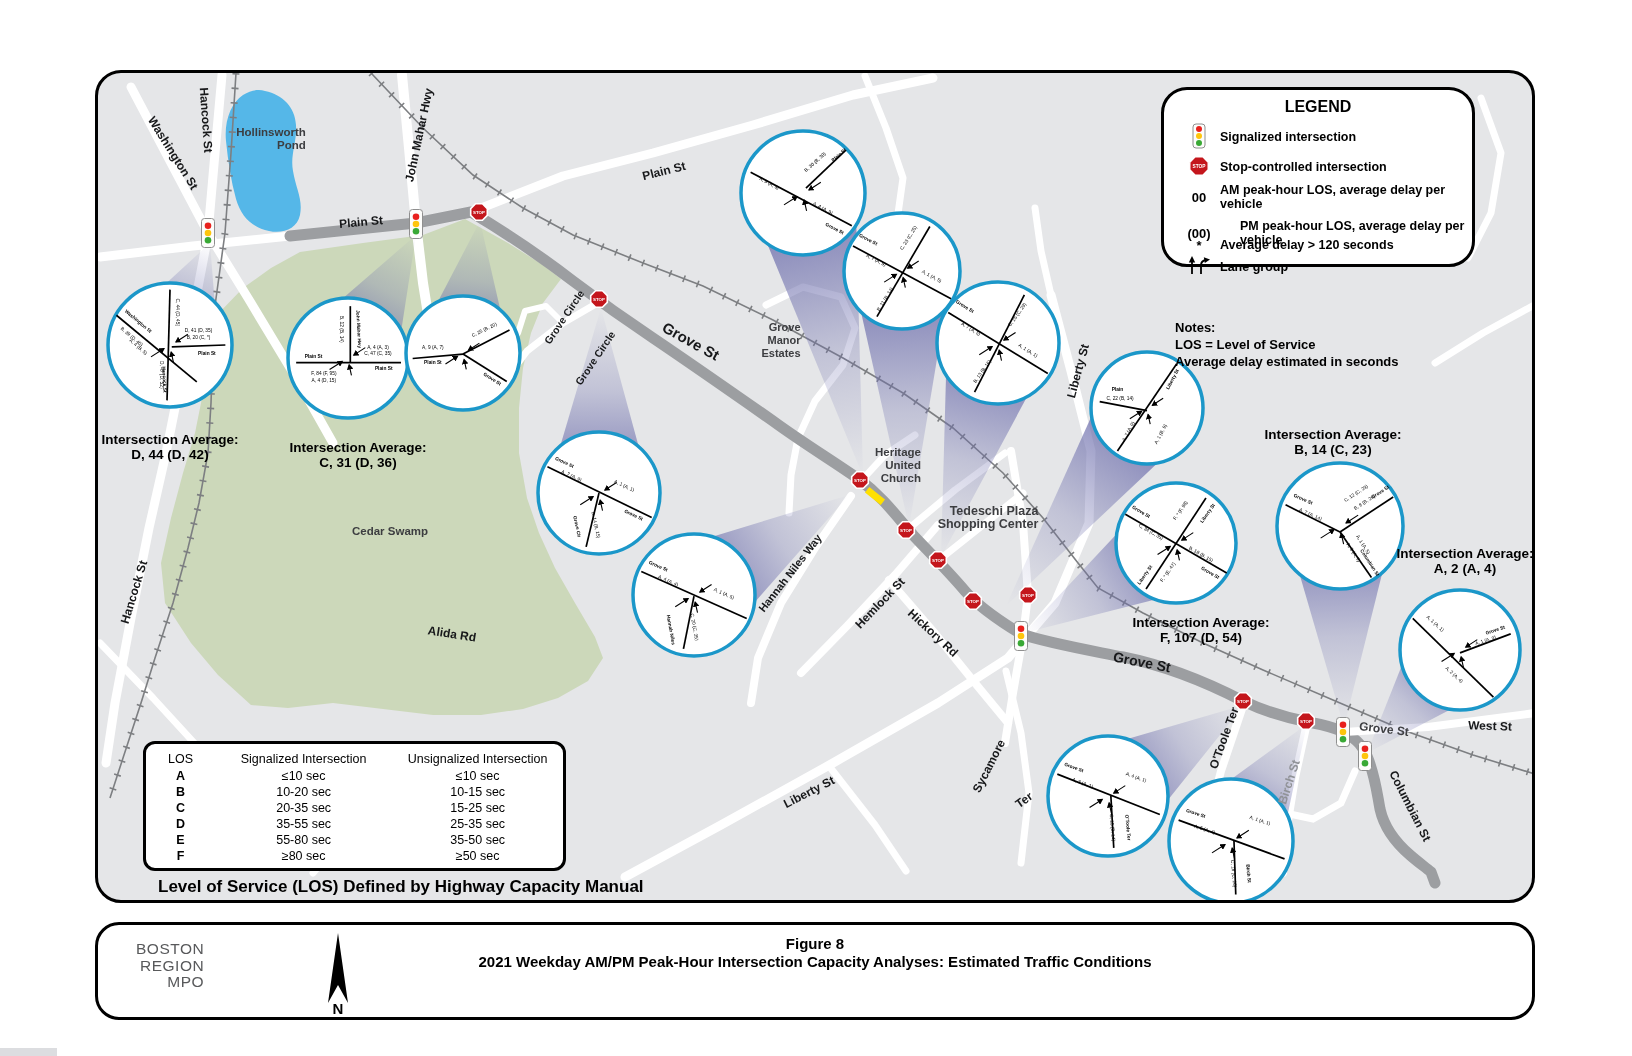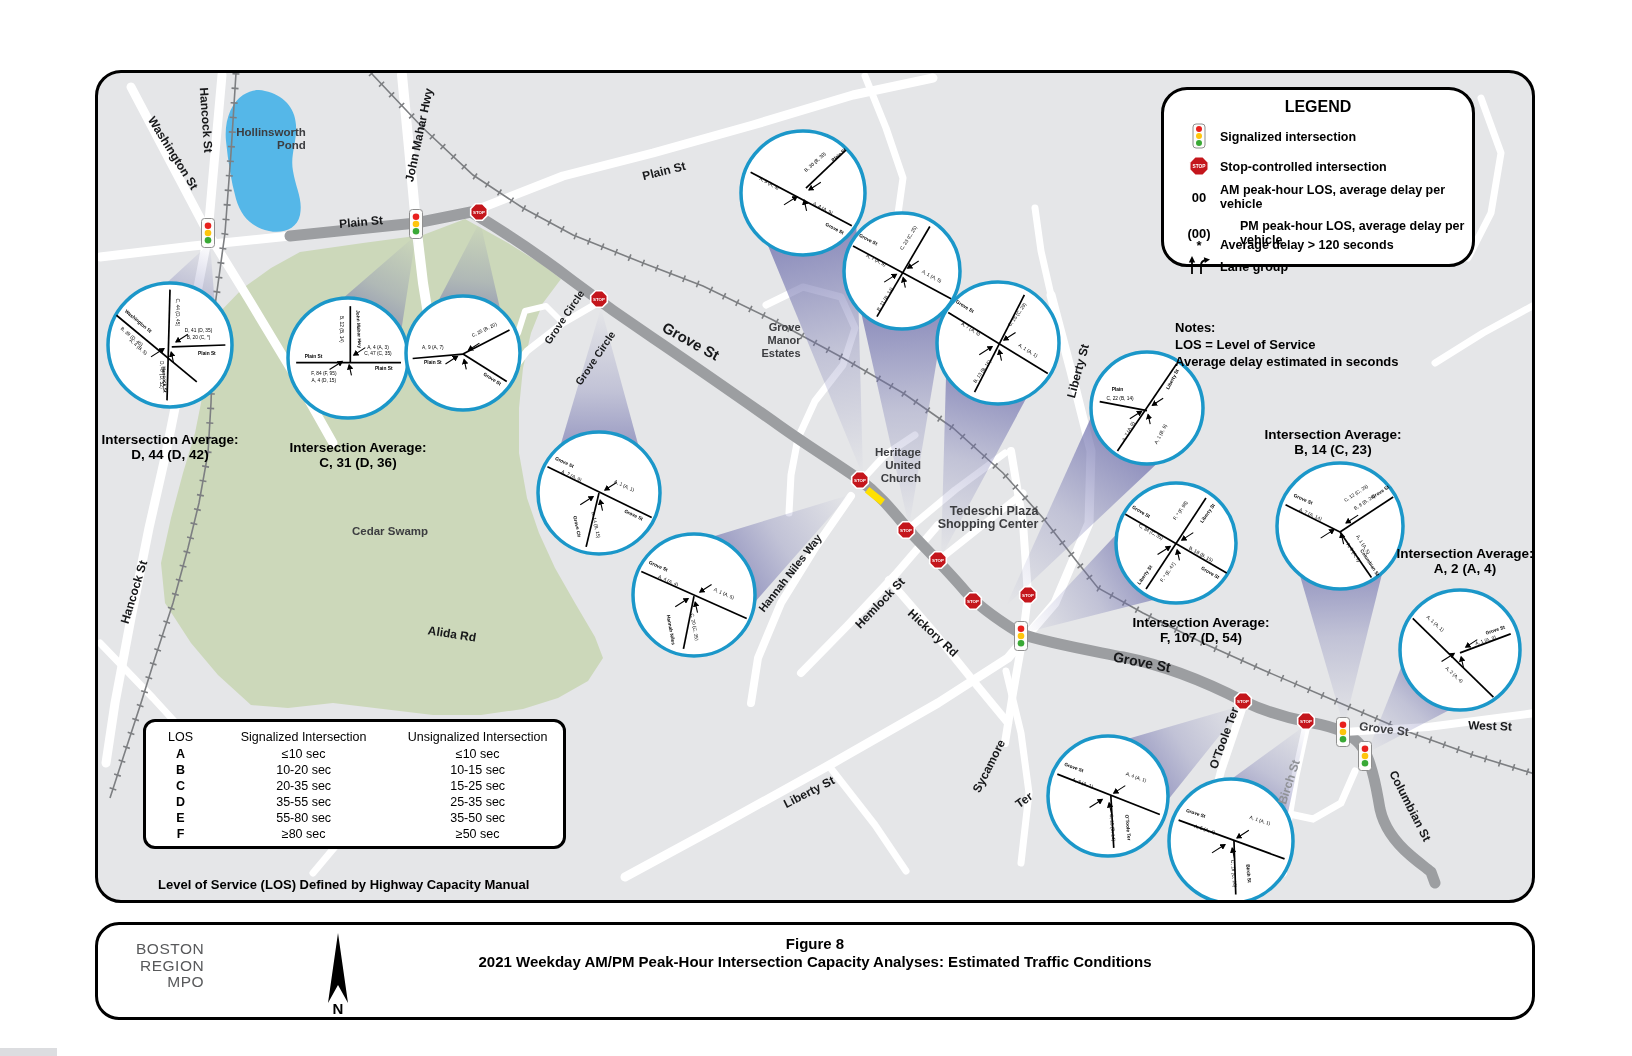--- a/index.html
+++ b/index.html
@@ -17,21 +17,21 @@
   .legend-title{text-align:center;font-weight:bold;font-size:16px;margin-top:8px;}
   .lrow{position:absolute;left:14px;right:6px;height:26px;display:flex;align-items:center;}
   .lsym{width:42px;text-align:center;font-weight:bold;font-size:13px;flex:none;}
   .llab{font-weight:bold;font-size:12.5px;}
   .notes{position:absolute;left:1172px;top:292px;font-weight:bold;font-size:13px;line-height:17px;z-index:3;}
   .losbox{left:140px;top:738px;width:423px;height:130px;border-radius:12px;}
   .losbox table{width:100%;border-collapse:collapse;font-size:12.5px;margin-top:6px;}
   .losbox th{font-weight:normal;font-size:12.5px;padding:2px 0;}
   .losbox td{text-align:center;padding:0;line-height:16px;}
   .losbox td.losL{font-weight:bold;}
-  .caption{position:absolute;left:155px;top:874px;font-weight:bold;font-size:13px;z-index:3;}
+  .caption{position:absolute;left:155px;top:874px;font-weight:bold;font-size:17px;z-index:3;}
   .footerbar{position:absolute;left:95px;top:922px;width:1440px;height:98px;box-sizing:border-box;
              border:3px solid #000;border-radius:24px;background:#fff;}
   .org{position:absolute;left:38px;top:16px;font-size:15.5px;line-height:16.5px;color:#58595b;letter-spacing:.5px;text-align:right;}
   .ftitle{position:absolute;left:0;right:0;top:10px;text-align:center;font-weight:bold;font-size:15px;line-height:18px;}
   .tagline{position:absolute;right:34px;top:14px;text-align:right;font-style:italic;font-size:13.5px;line-height:17px;color:#1c1c1e;}
   .northwrap{position:absolute;left:210px;top:4px;}
   .corner-artifact{position:absolute;left:0px;top:1048px;width:57px;height:8px;background:#dcdde0;}
 </style>
 </head>
 <body>
@@ -542,21 +542,21 @@
       <span class="llab">Lane group</span>
     </div>
   </div>
 
   <div class="notes" style="left:1077px;top:222px;margin-top:24px;">
     <div>Notes:</div>
     <div>LOS = Level of Service</div>
     <div>Average delay estimated in seconds</div>
   </div>
 
-  <div class="box losbox" style="left:45px;top:646px;">
+  <div class="box losbox" style="left:45px;top:668px;">
     <table>
       <thead>
           <tr>
         <th style="width:70px">LOS</th>
         <th style="width:180px">Signalized Intersection</th>
         <th style="width:173px">Unsignalized Intersection</th>
       </tr>
         </thead>
       <tbody>
           <tr>

